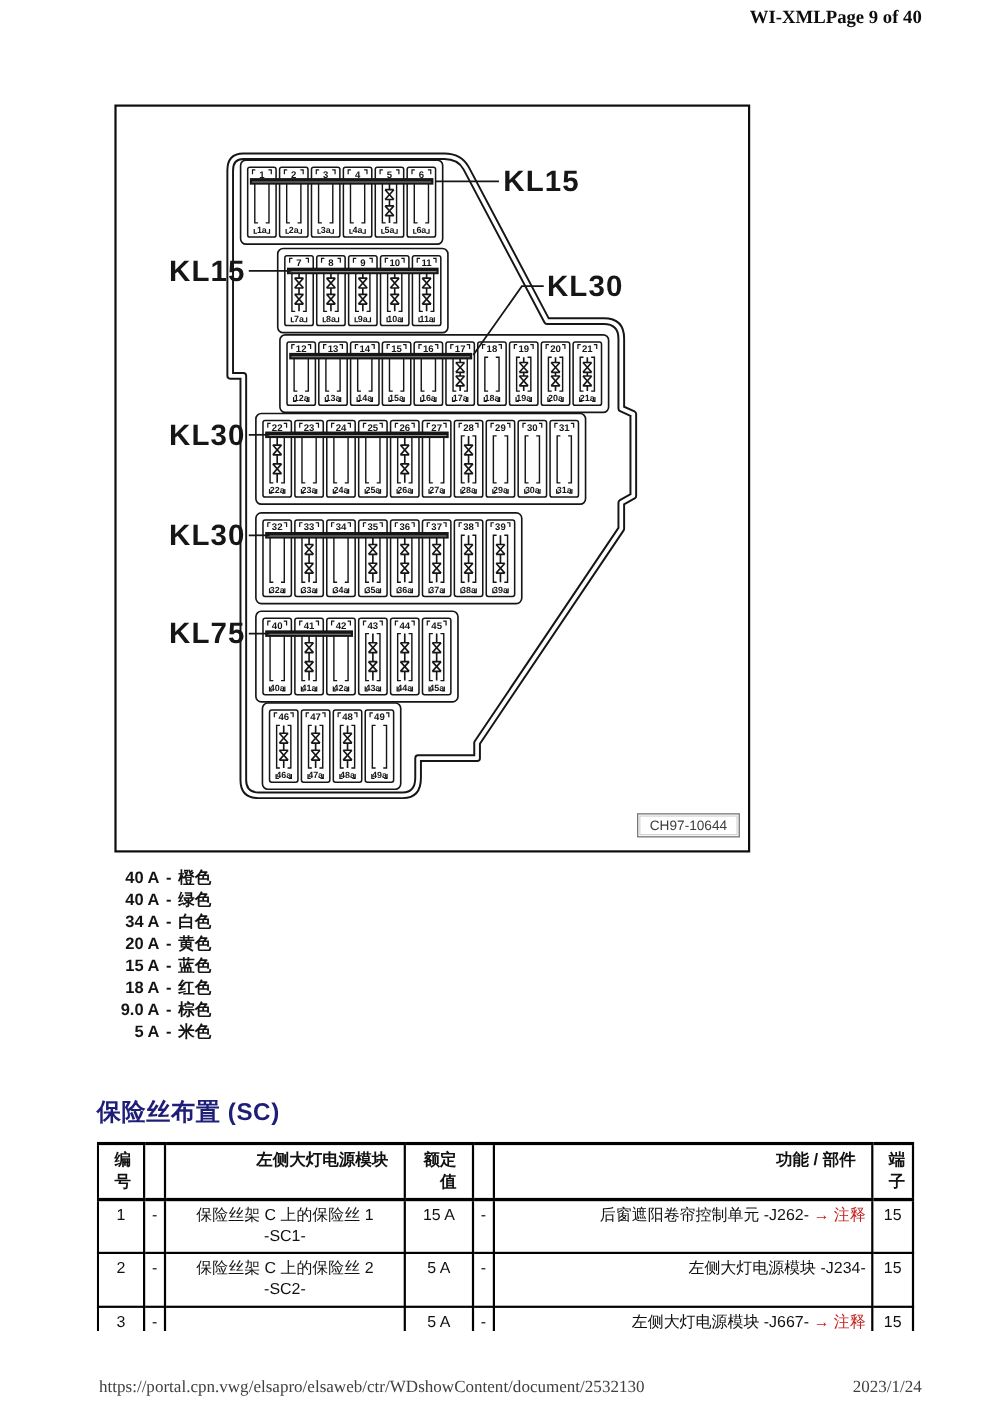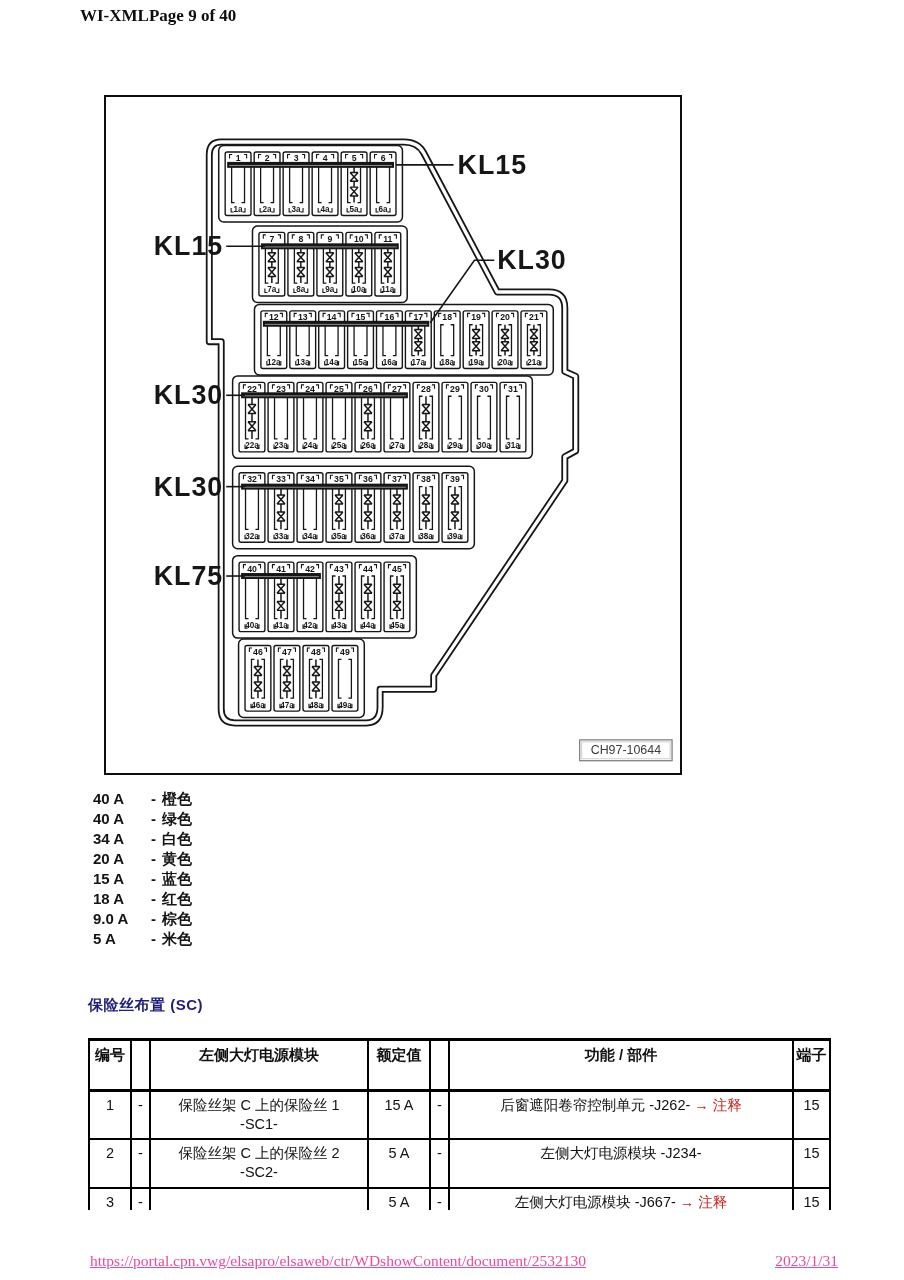--- a/index.html
+++ b/index.html
@@ -1,47 +1,47 @@
 <!DOCTYPE html>
 <html><head>
 <meta charset="utf-8">
 <style>
   html,body{margin:0;padding:0;background:#e8e8e8;}
   .page{position:relative;width:904px;height:1280px;background:#ffffff;overflow:hidden;
         font-family:"Liberation Sans",sans-serif;color:#111;}
   
   .doc-header{position:absolute;top:6px;left:80px;right:66px;display:flex;
-              justify-content:flex-start;font-family:"Liberation Serif",serif;
+              justify-content:flex-end;font-family:"Liberation Serif",serif;
               font-size:17px;font-weight:600;color:#0d0d0d;}
   .doc-footer{position:absolute;top:1252px;left:90px;right:66px;display:flex;
               justify-content:space-between;font-family:"Liberation Serif",serif;
-              font-size:15.5px;color:#ec4899;text-decoration:underline;}
+              font-size:15.5px;color:#404040;}
   
   .figure{position:absolute;left:104px;top:95px;width:578px;height:680px;
           border:2.5px solid #0d0d0d;background:#fff;box-sizing:border-box;}
   .figure svg{display:block;width:100%;height:100%;}
   
   .legend{position:absolute;left:93px;top:789px;font-size:15px;font-weight:bold;color:#141414;}
   .legend-row{display:flex;height:20px;line-height:20px;}
-  .legend-amp{width:52px;}
+  .legend-amp{width:52px;text-align:right;}
   .legend-sep{padding:0 6px;}
   
-  .section-title{position:absolute;left:88px;top:996px;margin:0;font-size:15px;
+  .section-title{position:absolute;left:88px;top:996px;margin:0;font-size:22px;
                  font-weight:bold;letter-spacing:.5px;}
   
   .table-clip{position:absolute;left:88px;top:1038px;width:746px;height:172px;overflow:hidden;}
   table.fuse{border-collapse:collapse;table-layout:fixed;width:741px;background:#fff;}
   table.fuse th,table.fuse td{border:2px solid #000;font-size:14.5px;line-height:1.32;
                  vertical-align:top;overflow:hidden;}
   table.fuse th{border-top:3px solid #000;border-bottom:3px solid #000;font-size:15px;
-                font-weight:bold;text-align:center;padding:4px 2px;height:40px;}
+                font-weight:bold;text-align:right;padding:4px 14px;height:40px;}
   table.fuse td{padding:4px 5px;}
   td.c-center{text-align:center;}
   td.c-name{white-space:pre-line;text-align:center;padding-left:8px;}
-  td.c-func{text-align:center;padding-left:9px;margin-top:16px;}
+  td.c-func{text-align:right;padding-left:9px;margin-top:16px;}
   tr.partial td{border-bottom:none;}
   .note{font-weight:normal;cursor:pointer;}
 </style>
 </head>
 <body>
 
 <div class="page">
 
   <div class="doc-header">
     <span>WI-XML</span>
@@ -596,16 +596,16 @@
             <td class="c-center">-</td>
             <td class="c-func">左侧大灯电源模块 -J667- <span class="note" style="color: rgb(196, 36, 32);">→ 注释</span></td>
             <td class="c-center">15</td>
           </tr>
         </tbody>
       </table>
   </div>
 
   <div class="doc-footer">
     <span>https://portal.cpn.vwg/elsapro/elsaweb/ctr/WDshowContent/document/2532130</span>
-    <span>2023/1/31</span>
+    <span>2023/1/24</span>
   </div>
 
 </div>
 
 </body></html>

